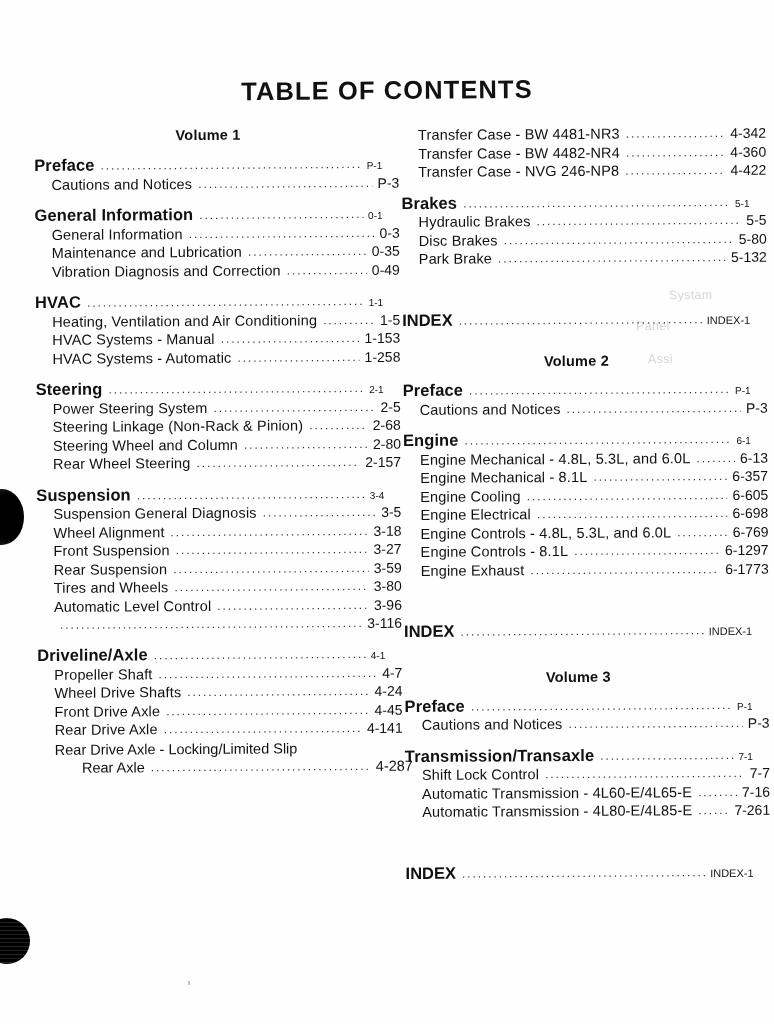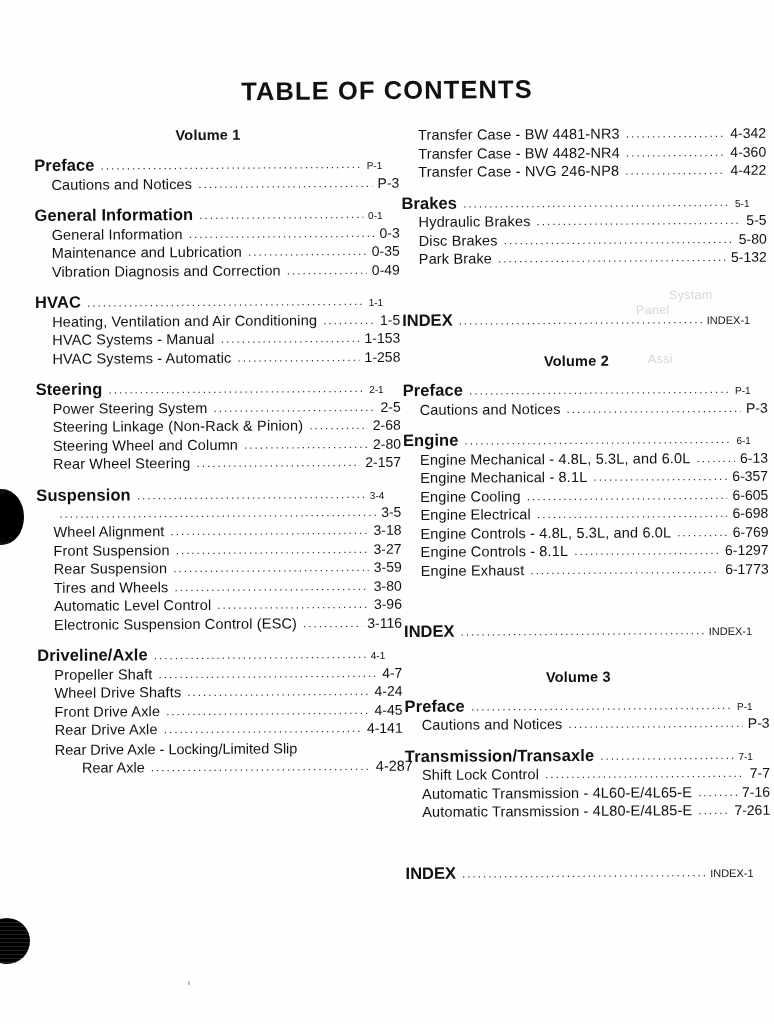--- a/index.html
+++ b/index.html
@@ -158,21 +158,21 @@
 </style>
 </head>
 <body>
 
 <div class="page">
 
   <div class="hole hole-top"></div>
   <div class="hole hole-bottom"></div>
 
   <div class="ghost" style="left:669px; top:288px;">Systam</div>
-  <div class="ghost" style="left:636px; top:303px;">Panel</div>
+  <div class="ghost" style="left:636px; top:319px;">Panel</div>
   <div class="ghost" style="left:648px; top:352px;">Assi</div>
   <div class="speck" style="left:188px; top:981px;"></div>
 
   <div class="doc-title">TABLE OF CONTENTS</div>
 
   <div class="col col-left skew-left">
     <div class="vol-heading">Volume 1</div>
     <div id="left-list">
         <div class="toc-row lvl-section">
           <span class="toc-label">Preface</span>
@@ -248,20 +248,21 @@
           <span class="toc-label">Rear Wheel Steering</span>
           <span class="leader"></span>
           <span class="toc-page">2-157</span>
         </div>
         <div class="toc-row lvl-section">
           <span class="toc-label">Suspension</span>
           <span class="leader"></span>
           <span class="toc-page">3-4</span>
         </div>
         <div class="toc-row lvl-sub">
+          <span class="toc-label">Suspension General Diagnosis</span>
           <span class="leader"></span>
           <span class="toc-page">3-5</span>
         </div>
         <div class="toc-row lvl-sub">
           <span class="toc-label">Wheel Alignment</span>
           <span class="leader"></span>
           <span class="toc-page">3-18</span>
         </div>
         <div class="toc-row lvl-sub">
           <span class="toc-label">Front Suspension</span>
@@ -277,21 +278,20 @@
           <span class="toc-label">Tires and Wheels</span>
           <span class="leader"></span>
           <span class="toc-page">3-80</span>
         </div>
         <div class="toc-row lvl-sub">
           <span class="toc-label">Automatic Level Control</span>
           <span class="leader"></span>
           <span class="toc-page">3-96</span>
         </div>
         <div class="toc-row lvl-sub">
-          <span class="toc-label">Electronic Suspension Control (ESC)</span>
           <span class="leader"></span>
           <span class="toc-page">3-116</span>
         </div>
         <div class="toc-row lvl-section">
           <span class="toc-label">Driveline/Axle</span>
           <span class="leader"></span>
           <span class="toc-page">4-1</span>
         </div>
         <div class="toc-row lvl-sub">
           <span class="toc-label">Propeller Shaft</span>

